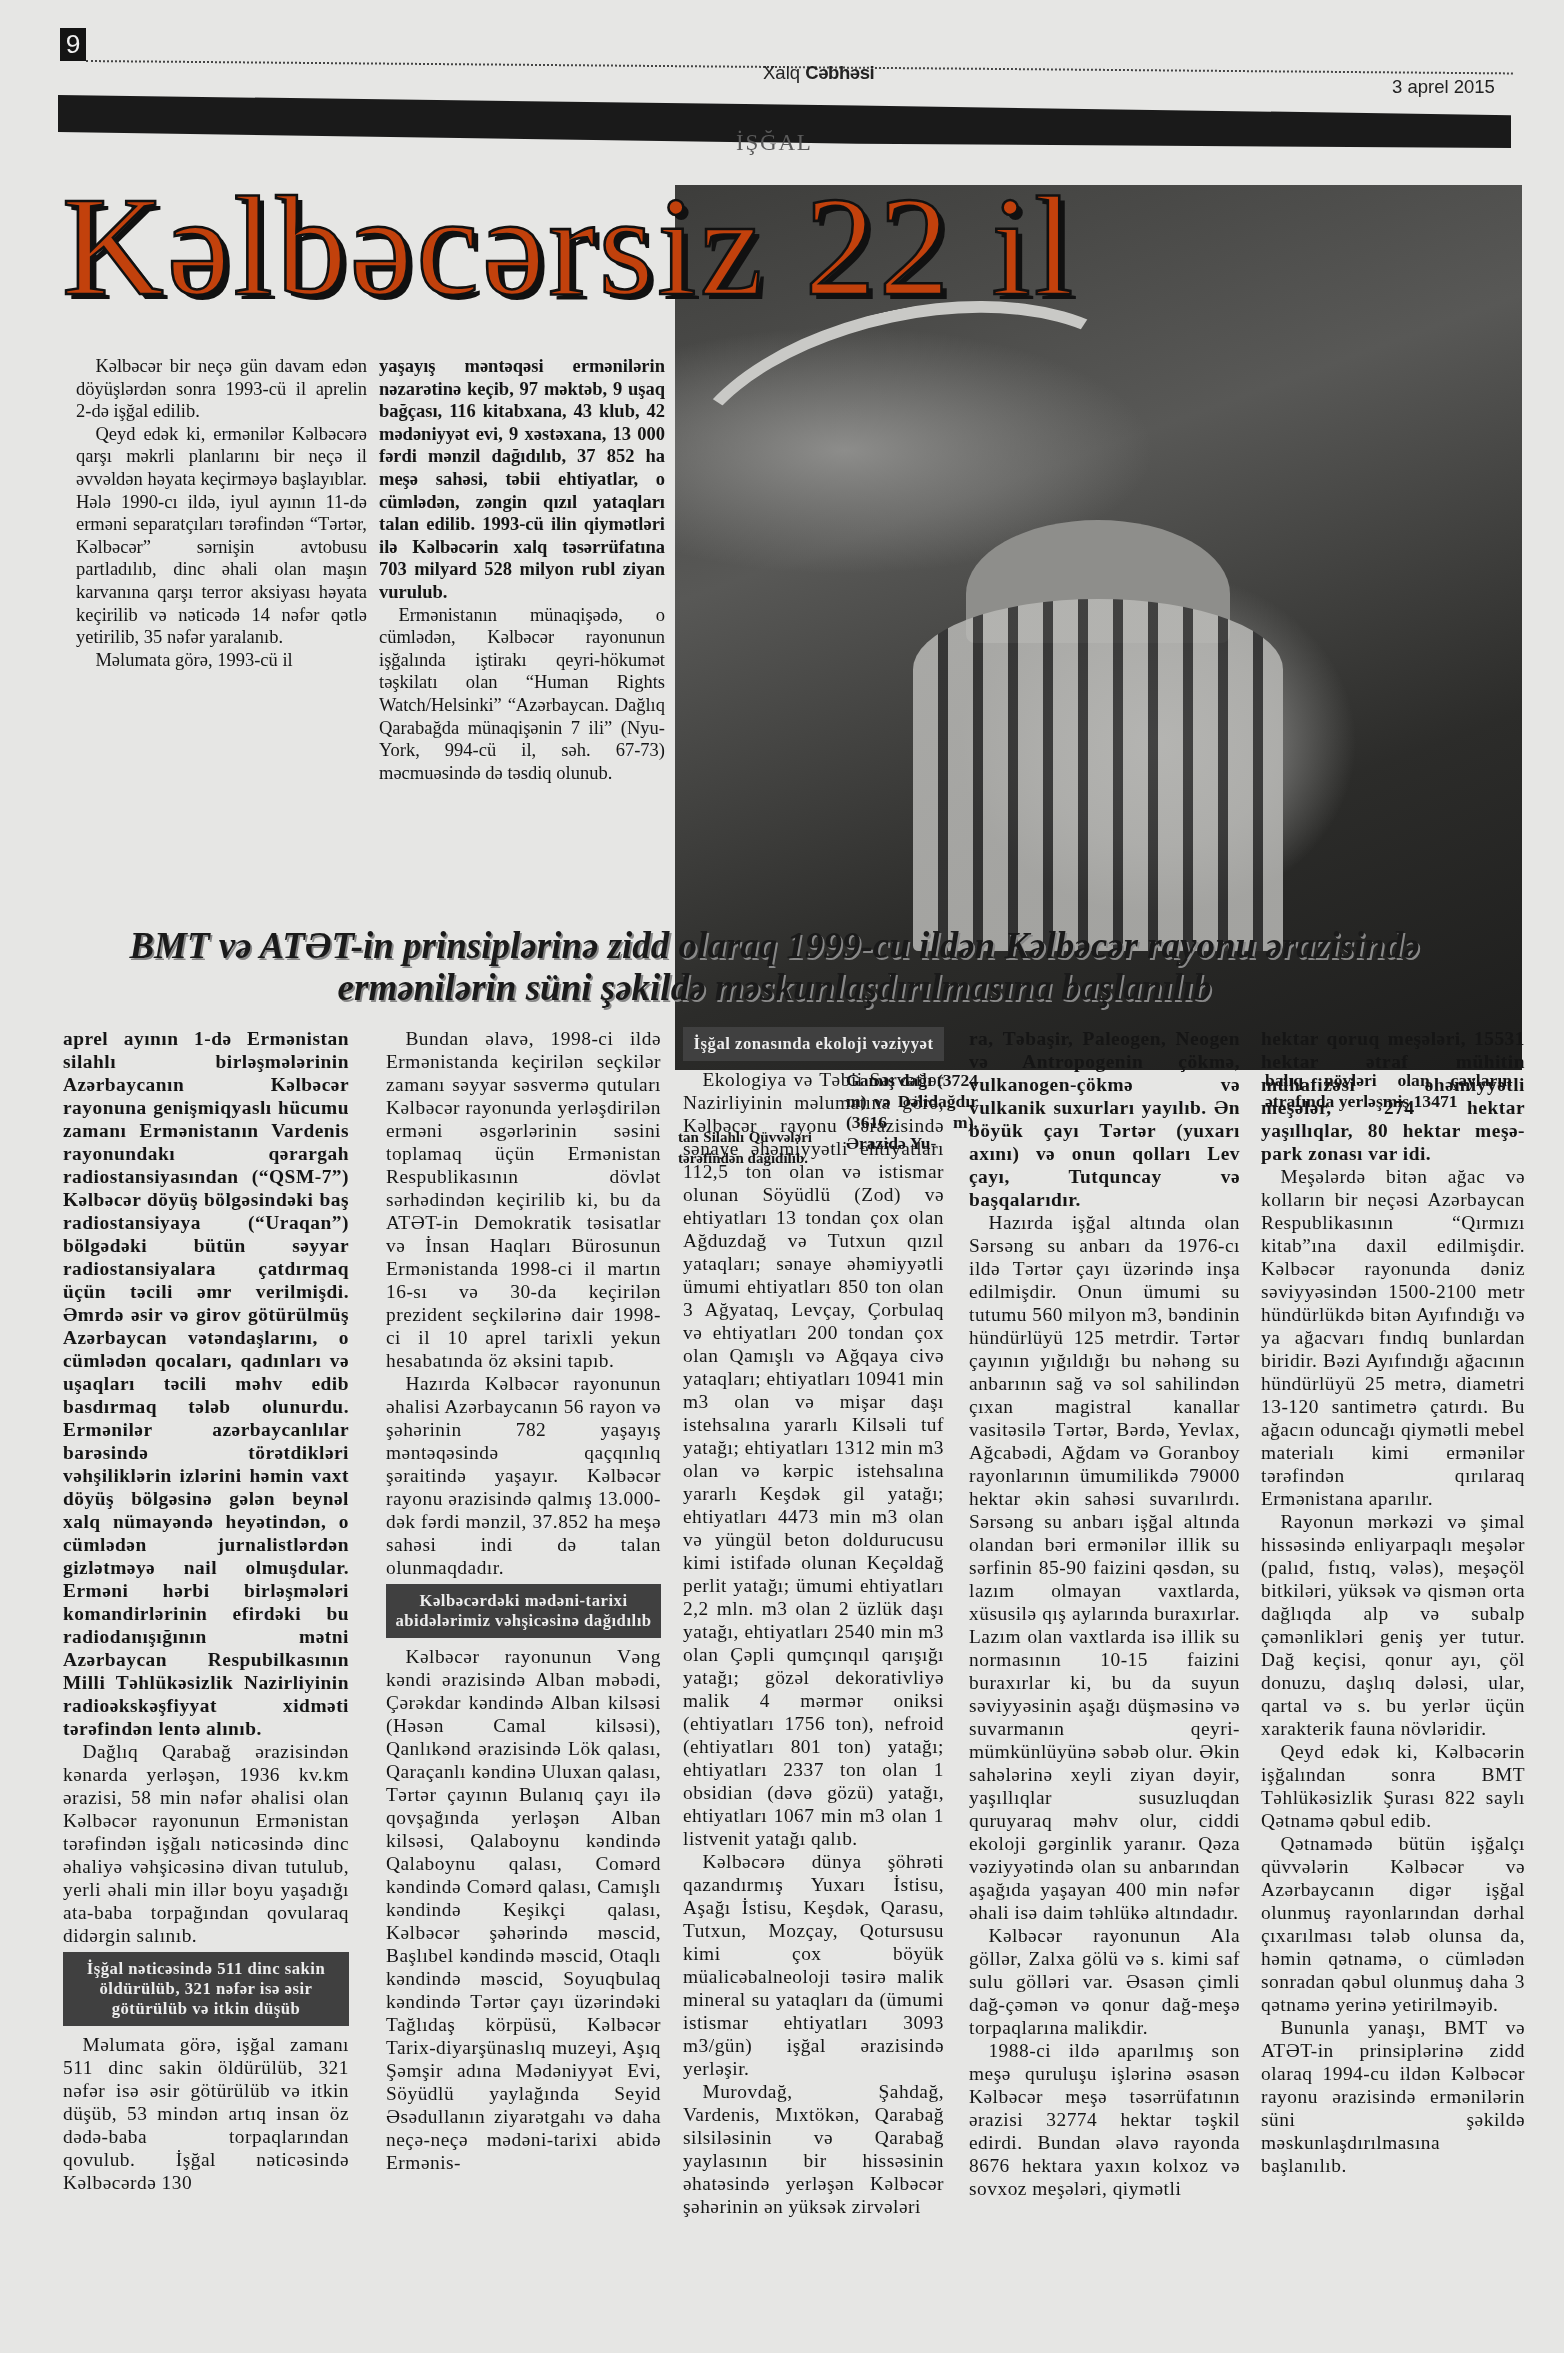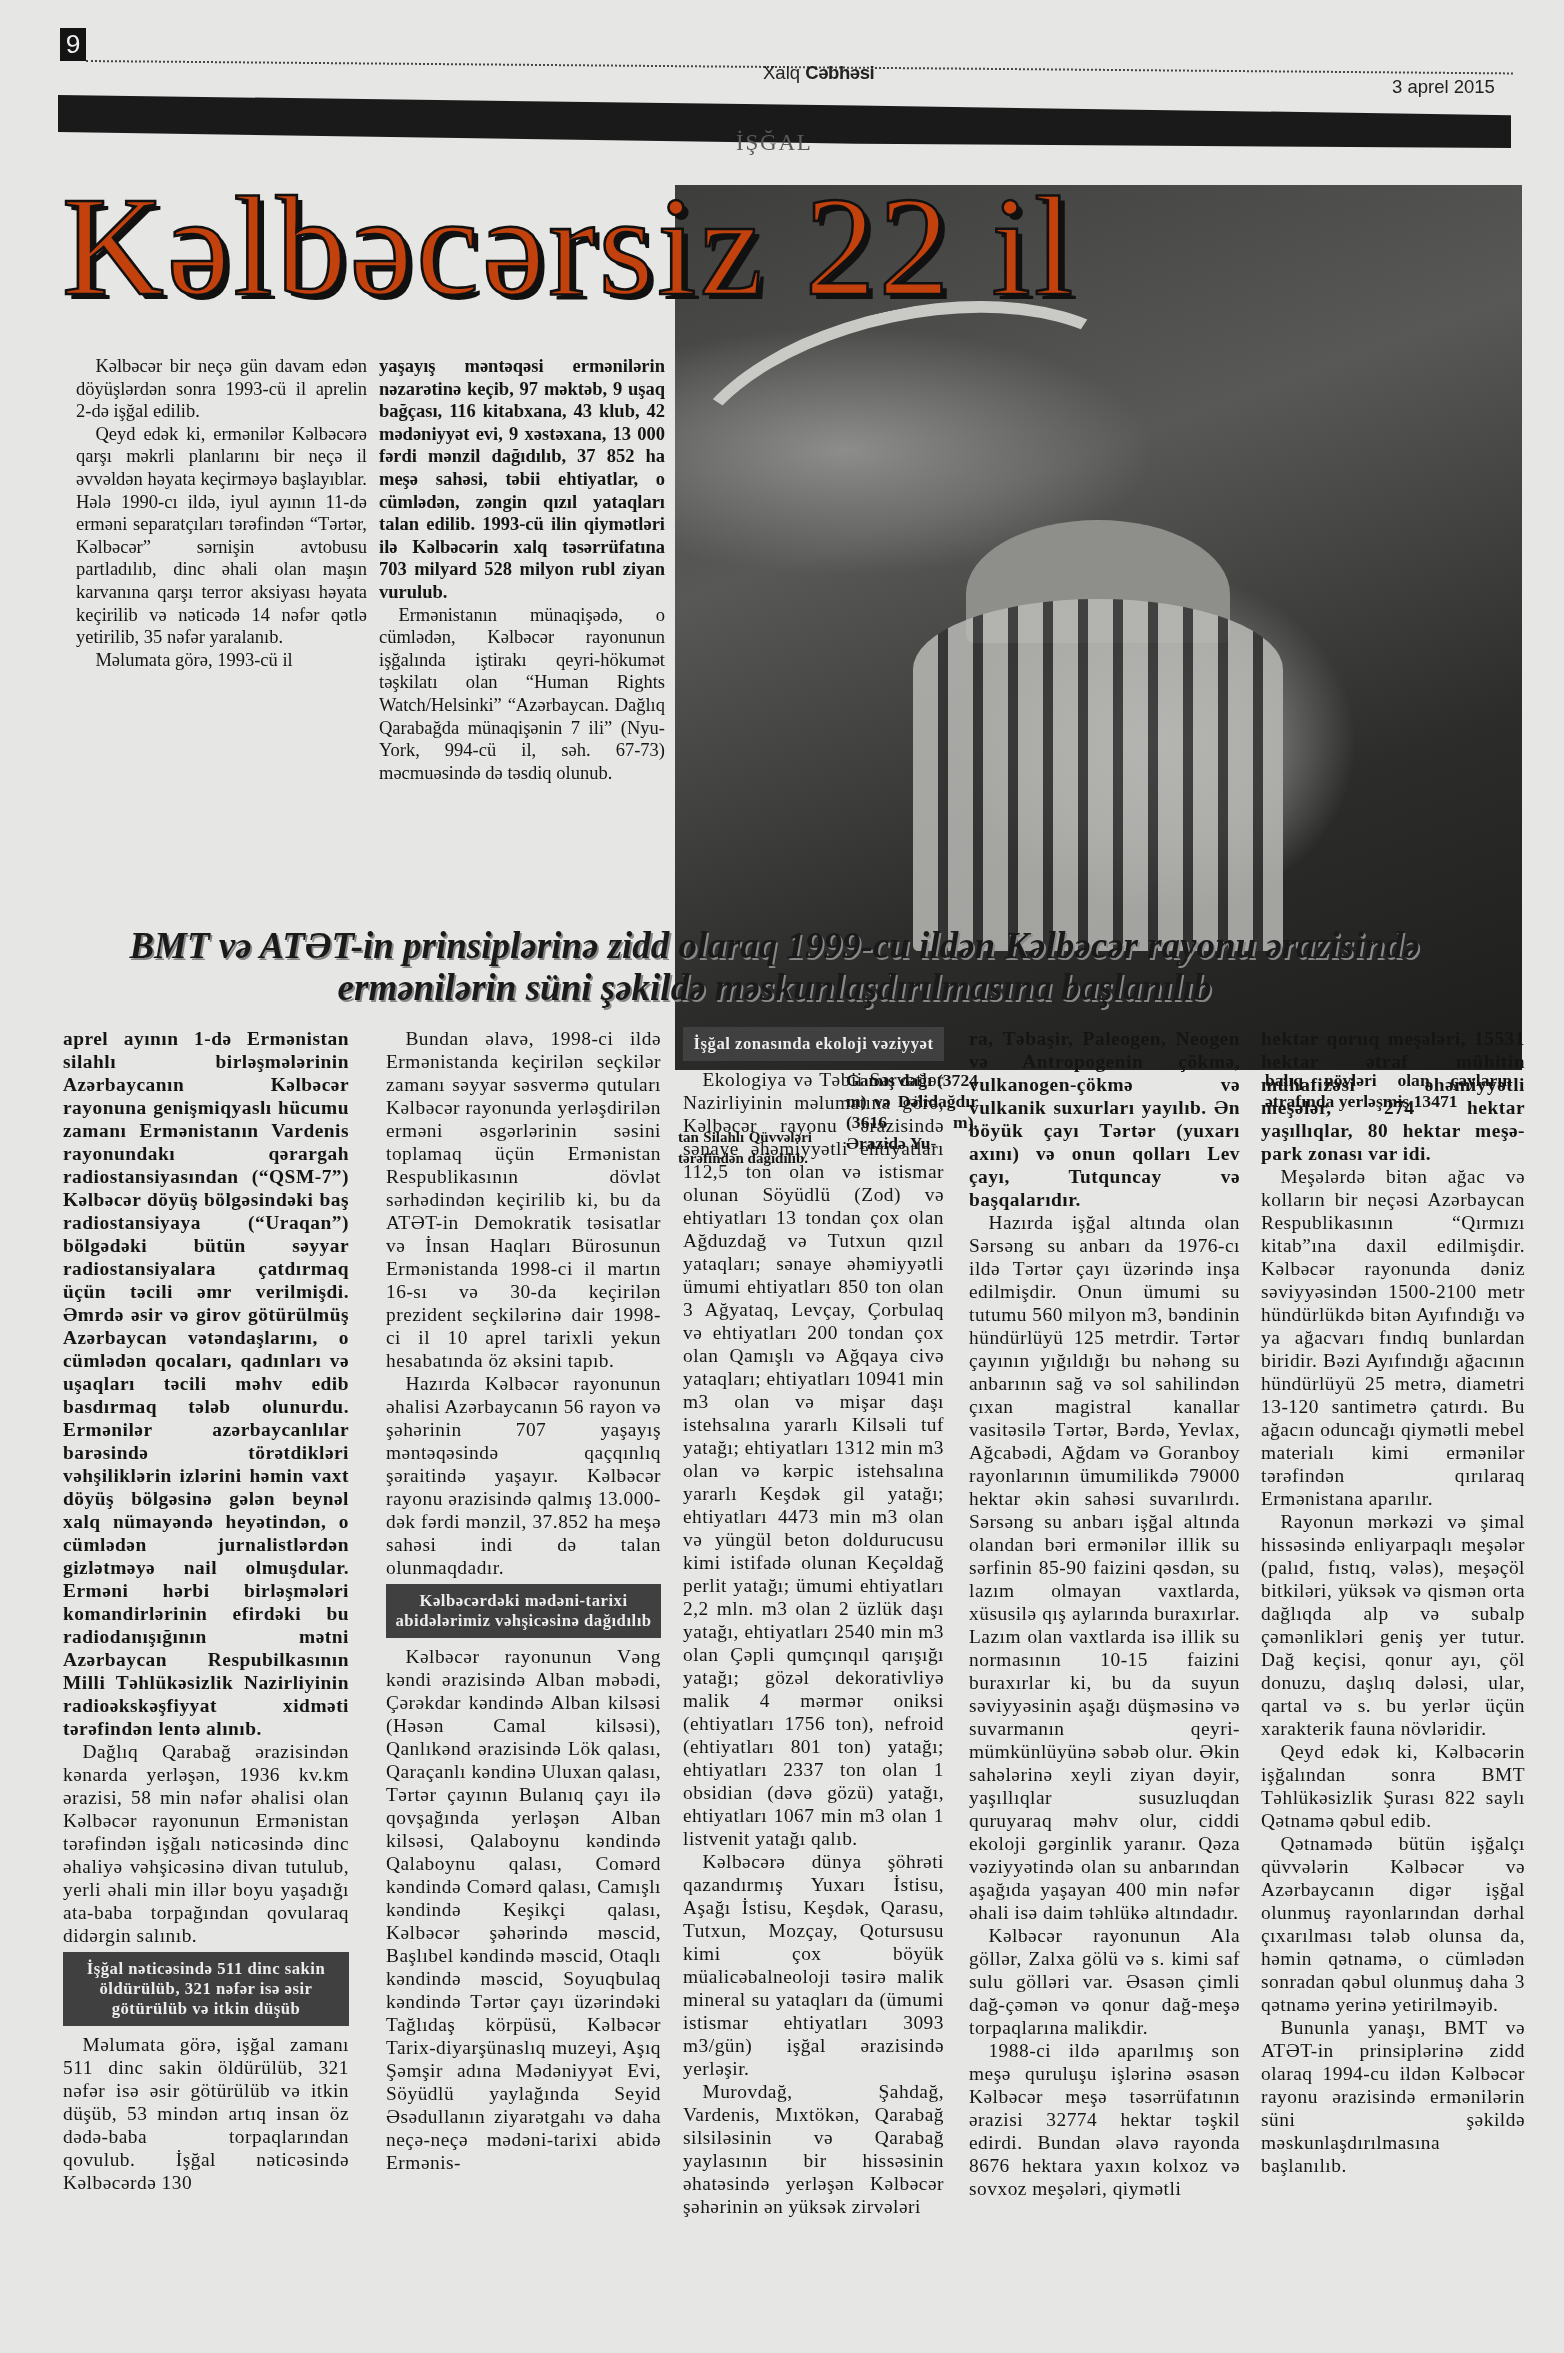--- a/index.html
+++ b/index.html
@@ -128,21 +128,21 @@
 <div class="sub">BMT və ATƏT-in prinsiplərinə zidd olaraq 1999-cu ildən Kəlbəcər rayonu ərazisində ermənilərin süni şəkildə məskunlaşdırılmasına başlanılıb</div>
 
 <div class="col wide" style="left:63px; top:1027px; width:286px;">
   <p class="noindent">aprel ayının 1-də Ermənistan silahlı birləşmələrinin Azərbaycanın Kəlbəcər rayonuna genişmiqyaslı hücumu zamanı Ermənistanın Vardenis rayonundakı qərargah radiostansiyasından (“QSM-7”) Kəlbəcər döyüş bölgəsindəki baş radiostansiyaya (“Uraqan”) bölgədəki bütün səyyar radiostansiyalara çatdırmaq üçün təcili əmr verilmişdi. Əmrdə əsir və girov götürülmüş Azərbaycan vətəndaşlarını, o cümlədən qocaları, qadınları və uşaqları təcili məhv edib basdırmaq tələb olunurdu. Ermənilər azərbaycanlılar barəsində törətdikləri vəhşiliklərin izlərini həmin vaxt döyüş bölgəsinə gələn beynəl xalq nümayəndə heyətindən, o cümlədən jurnalistlərdən gizlətməyə nail olmuşdular. Erməni hərbi birləşmələri komandirlərinin efirdəki bu radiodanışığının mətni Azərbaycan Respubilkasının Milli Təhlükəsizlik Nazirliyinin radioəkskəşfiyyat xidməti tərəfindən lentə alınıb.</p>
   <p>Dağlıq Qarabağ ərazisindən kənarda yerləşən, 1936 kv.km ərazisi, 58 min nəfər əhalisi olan Kəlbəcər rayonunun Ermənistan tərəfindən işğalı nəticəsində dinc əhaliyə vəhşicəsinə divan tutulub, yerli əhali min illər boyu yaşadığı ata-baba torpağından qovularaq didərgin salınıb.</p>
   <div class="box">İşğal nəticəsində 511 dinc sakin öldürülüb, 321 nəfər isə əsir götürülüb və itkin düşüb</div>
   <p>Məlumata görə, işğal zamanı 511 dinc sakin öldürülüb, 321 nəfər isə əsir götürülüb və itkin düşüb, 53 mindən artıq insan öz dədə-baba torpaqlarından qovulub. İşğal nəticəsində Kəlbəcərdə 130</p>
 </div>
 <div class="col wide" style="left:386px; top:1027px; width:275px;">
   <p>Bundan əlavə, 1998-ci ildə Ermənistanda keçirilən seçkilər zamanı səyyar səsvermə qutuları Kəlbəcər rayonunda yerləşdirilən erməni əsgərlərinin səsini toplamaq üçün Ermənistan Respublikasının dövlət sərhədindən keçirilib ki, bu da ATƏT-in Demokratik təsisatlar və İnsan Haqları Bürosunun Ermənistanda 1998-ci il martın 16-sı və 30-da keçirilən prezident seçkilərinə dair 1998-ci il 10 aprel tarixli yekun hesabatında öz əksini tapıb.</p>
-  <p>Hazırda Kəlbəcər rayonunun əhalisi Azərbaycanın 56 rayon və şəhərinin 707 yaşayış məntəqəsində qaçqınlıq şəraitində yaşayır. Kəlbəcər rayonu ərazisində qalmış 13.000-dək fərdi mənzil, 37.852 ha meşə sahəsi indi də talan olunmaqdadır.</p>
+  <p>Hazırda Kəlbəcər rayonunun əhalisi Azərbaycanın 56 rayon və şəhərinin 782 yaşayış məntəqəsində qaçqınlıq şəraitində yaşayır. Kəlbəcər rayonu ərazisində qalmış 13.000-dək fərdi mənzil, 37.852 ha meşə sahəsi indi də talan olunmaqdadır.</p>
   <div class="box">Kəlbəcərdəki mədəni-tarixi abidələrimiz vəhşicəsinə dağıdılıb</div>
   <p>Kəlbəcər rayonunun Vəng kəndi ərazisində Alban məbədi, Çərəkdar kəndində Alban kilsəsi (Həsən Camal kilsəsi), Qanlıkənd ərazisində Lök qalası, Qaraçanlı kəndinə Uluxan qalası, Tərtər çayının Bulanıq çayı ilə qovşağında yerləşən Alban kilsəsi, Qalaboynu kəndində Qalaboynu qalası, Comərd kəndində Comərd qalası, Camışlı kəndində Keşikçi qalası, Kəlbəcər şəhərində məscid, Başlıbel kəndində məscid, Otaqlı kəndində məscid, Soyuqbulaq kəndində Tərtər çayı üzərindəki Tağlıdaş körpüsü, Kəlbəcər Tarix-diyarşünaslıq muzeyi, Aşıq Şəmşir adına Mədəniyyət Evi, Söyüdlü yaylağında Seyid Əsədullanın ziyarətgahı və daha neçə-neçə mədəni-tarixi abidə Ermənis-</p>
 </div>
 <div class="col wide" style="left:683px; top:1022px; width:261px;">
   <div class="box">İşğal zonasında ekoloji vəziyyət</div>
   <p>Ekologiya və Təbii Sərvətlər Nazirliyinin məlumatına görə, Kəlbəcər rayonu ərazisində sənaye əhəmiyyətli ehtiyatları 112,5 ton olan və istismar olunan Söyüdlü (Zod) və ehtiyatları 13 tondan çox olan Ağduzdağ və Tutxun qızıl yataqları; sənaye əhəmiyyətli ümumi ehtiyatları 850 ton olan 3 Ağyataq, Levçay, Çorbulaq və ehtiyatları 200 tondan çox olan Qamışlı və Ağqaya civə yataqları; ehtiyatları 10941 min m3 olan və mişar daşı istehsalına yararlı Kilsəli tuf yatağı; ehtiyatları 1312 min m3 olan və kərpic istehsalına yararlı Keşdək gil yatağı; ehtiyatları 4473 min m3 olan və yüngül beton doldurucusu kimi istifadə olunan Keçəldağ perlit yatağı; ümumi ehtiyatları 2,2 mln. m3 olan 2 üzlük daşı yatağı, ehtiyatları 2540 min m3 olan Çəpli qumçınqıl qarışığı yatağı; gözəl dekorativliyə malik 4 mərmər oniksi (ehtiyatları 1756 ton), nefroid (ehtiyatları 801 ton) yatağı; ehtiyatları 2337 ton olan 1 obsidian (dəvə gözü) yatağı, ehtiyatları 1067 min m3 olan 1 listvenit yatağı qalıb.</p>
   <p>Kəlbəcərə dünya şöhrəti qazandırmış Yuxarı İstisu, Aşağı İstisu, Keşdək, Qarasu, Tutxun, Mozçay, Qotursusu kimi çox böyük müalicəbalneoloji təsirə malik mineral su yataqları da (ümumi istismar ehtiyatları 3093 m3/gün) işğal ərazisində yerləşir.</p>
   <p>Murovdağ, Şahdağ, Vardenis, Mıxtökən, Qarabağ silsiləsinin və Qarabağ yaylasının bir hissəsinin əhatəsində yerləşən Kəlbəcər şəhərinin ən yüksək zirvələri</p>
 </div>
 <div class="col wide" style="left:969px; top:1027px; width:271px;">

